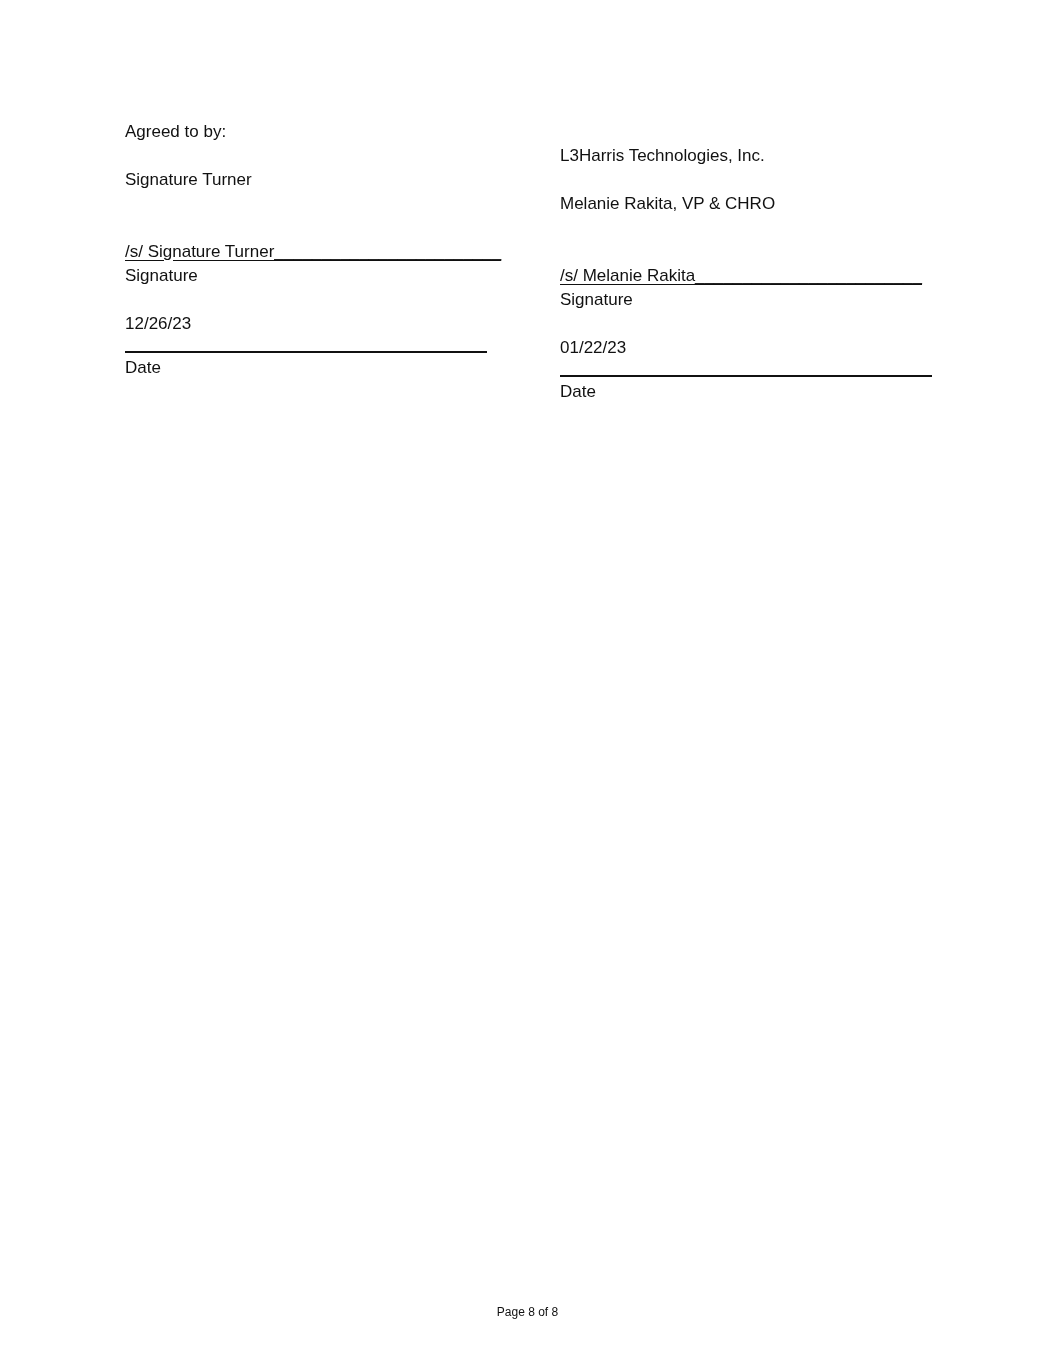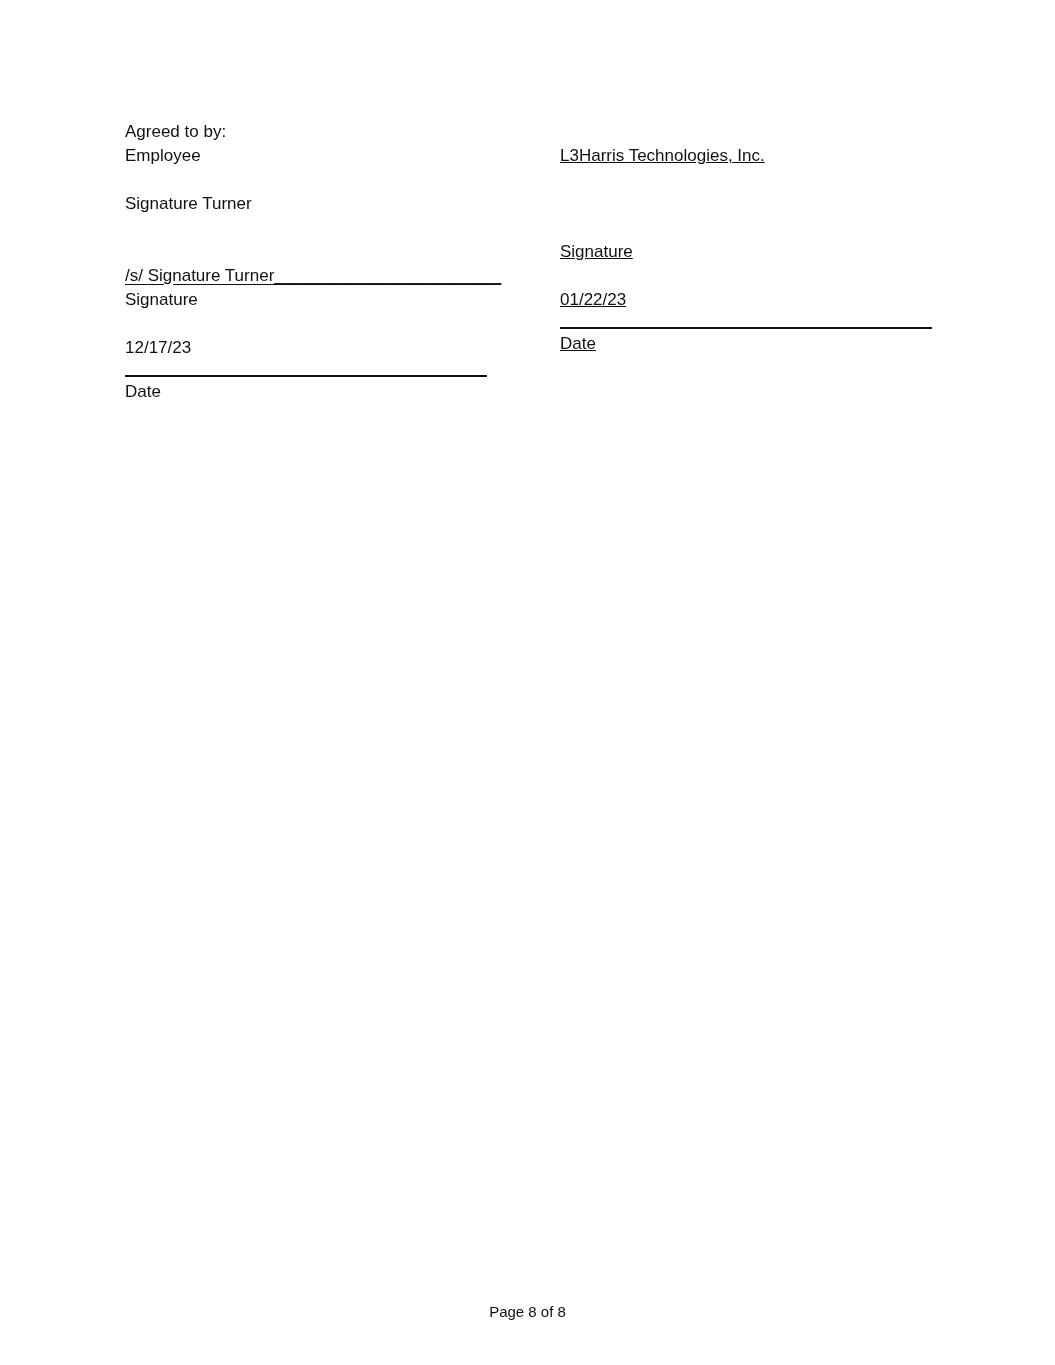--- a/index.html
+++ b/index.html
@@ -28,21 +28,20 @@
     display: flex;
     flex-direction: row;
   }
   .col-left {
     width: 435px;
     flex: 0 0 435px;
   }
   .col-right {
     width: 372px;
     flex: 0 0 372px;
-    text-decoration: underline;
   }
   .line {
     height: 24px;
     white-space: nowrap;
     overflow: hidden;
   }
   .sp {
     height: 24px;
   }
   .sig-line {
@@ -59,51 +58,52 @@
   }
   .date-rule-right {
     width: 372px;
   }
   .footer {
     position: absolute;
     bottom: 41px;
     left: 0;
     width: 100%;
     text-align: center;
-    font-size: 15px;
+    font-size: 12px;
   }
 </style>
 </head>
 <body>
 
 <div class="page">
   <div class="content">
     <div class="columns">
 
       <div class="col-left">
         <div class="line">Agreed to by:</div>
-        <div class="line">Employee</div>
         <div class="sp"></div>
         <div class="line">Signature Turner</div>
         <div class="sp"></div>
         <div class="sp"></div>
         <div class="line"><span class="sig-line">/s/ Signature Turner________________________</span></div>
         <div class="line">Signature</div>
         <div class="sp"></div>
-        <div class="line">12/17/23</div>
+        <div class="line">12/26/23</div>
         <div class="date-rule date-rule-left"></div>
         <div class="line">Date</div>
       </div>
 
       <div class="col-right">
         <div class="sp"></div>
         <div class="line">L3Harris Technologies, Inc.</div>
         <div class="sp"></div>
+        <div class="line">Melanie Rakita, VP &amp; CHRO</div>
         <div class="sp"></div>
         <div class="sp"></div>
+        <div class="line"><span class="sig-line">/s/ Melanie Rakita________________________</span></div>
         <div class="line">Signature</div>
         <div class="sp"></div>
         <div class="line">01/22/23</div>
         <div class="date-rule date-rule-right"></div>
         <div class="line">Date</div>
       </div>
 
     </div>
   </div>
 

